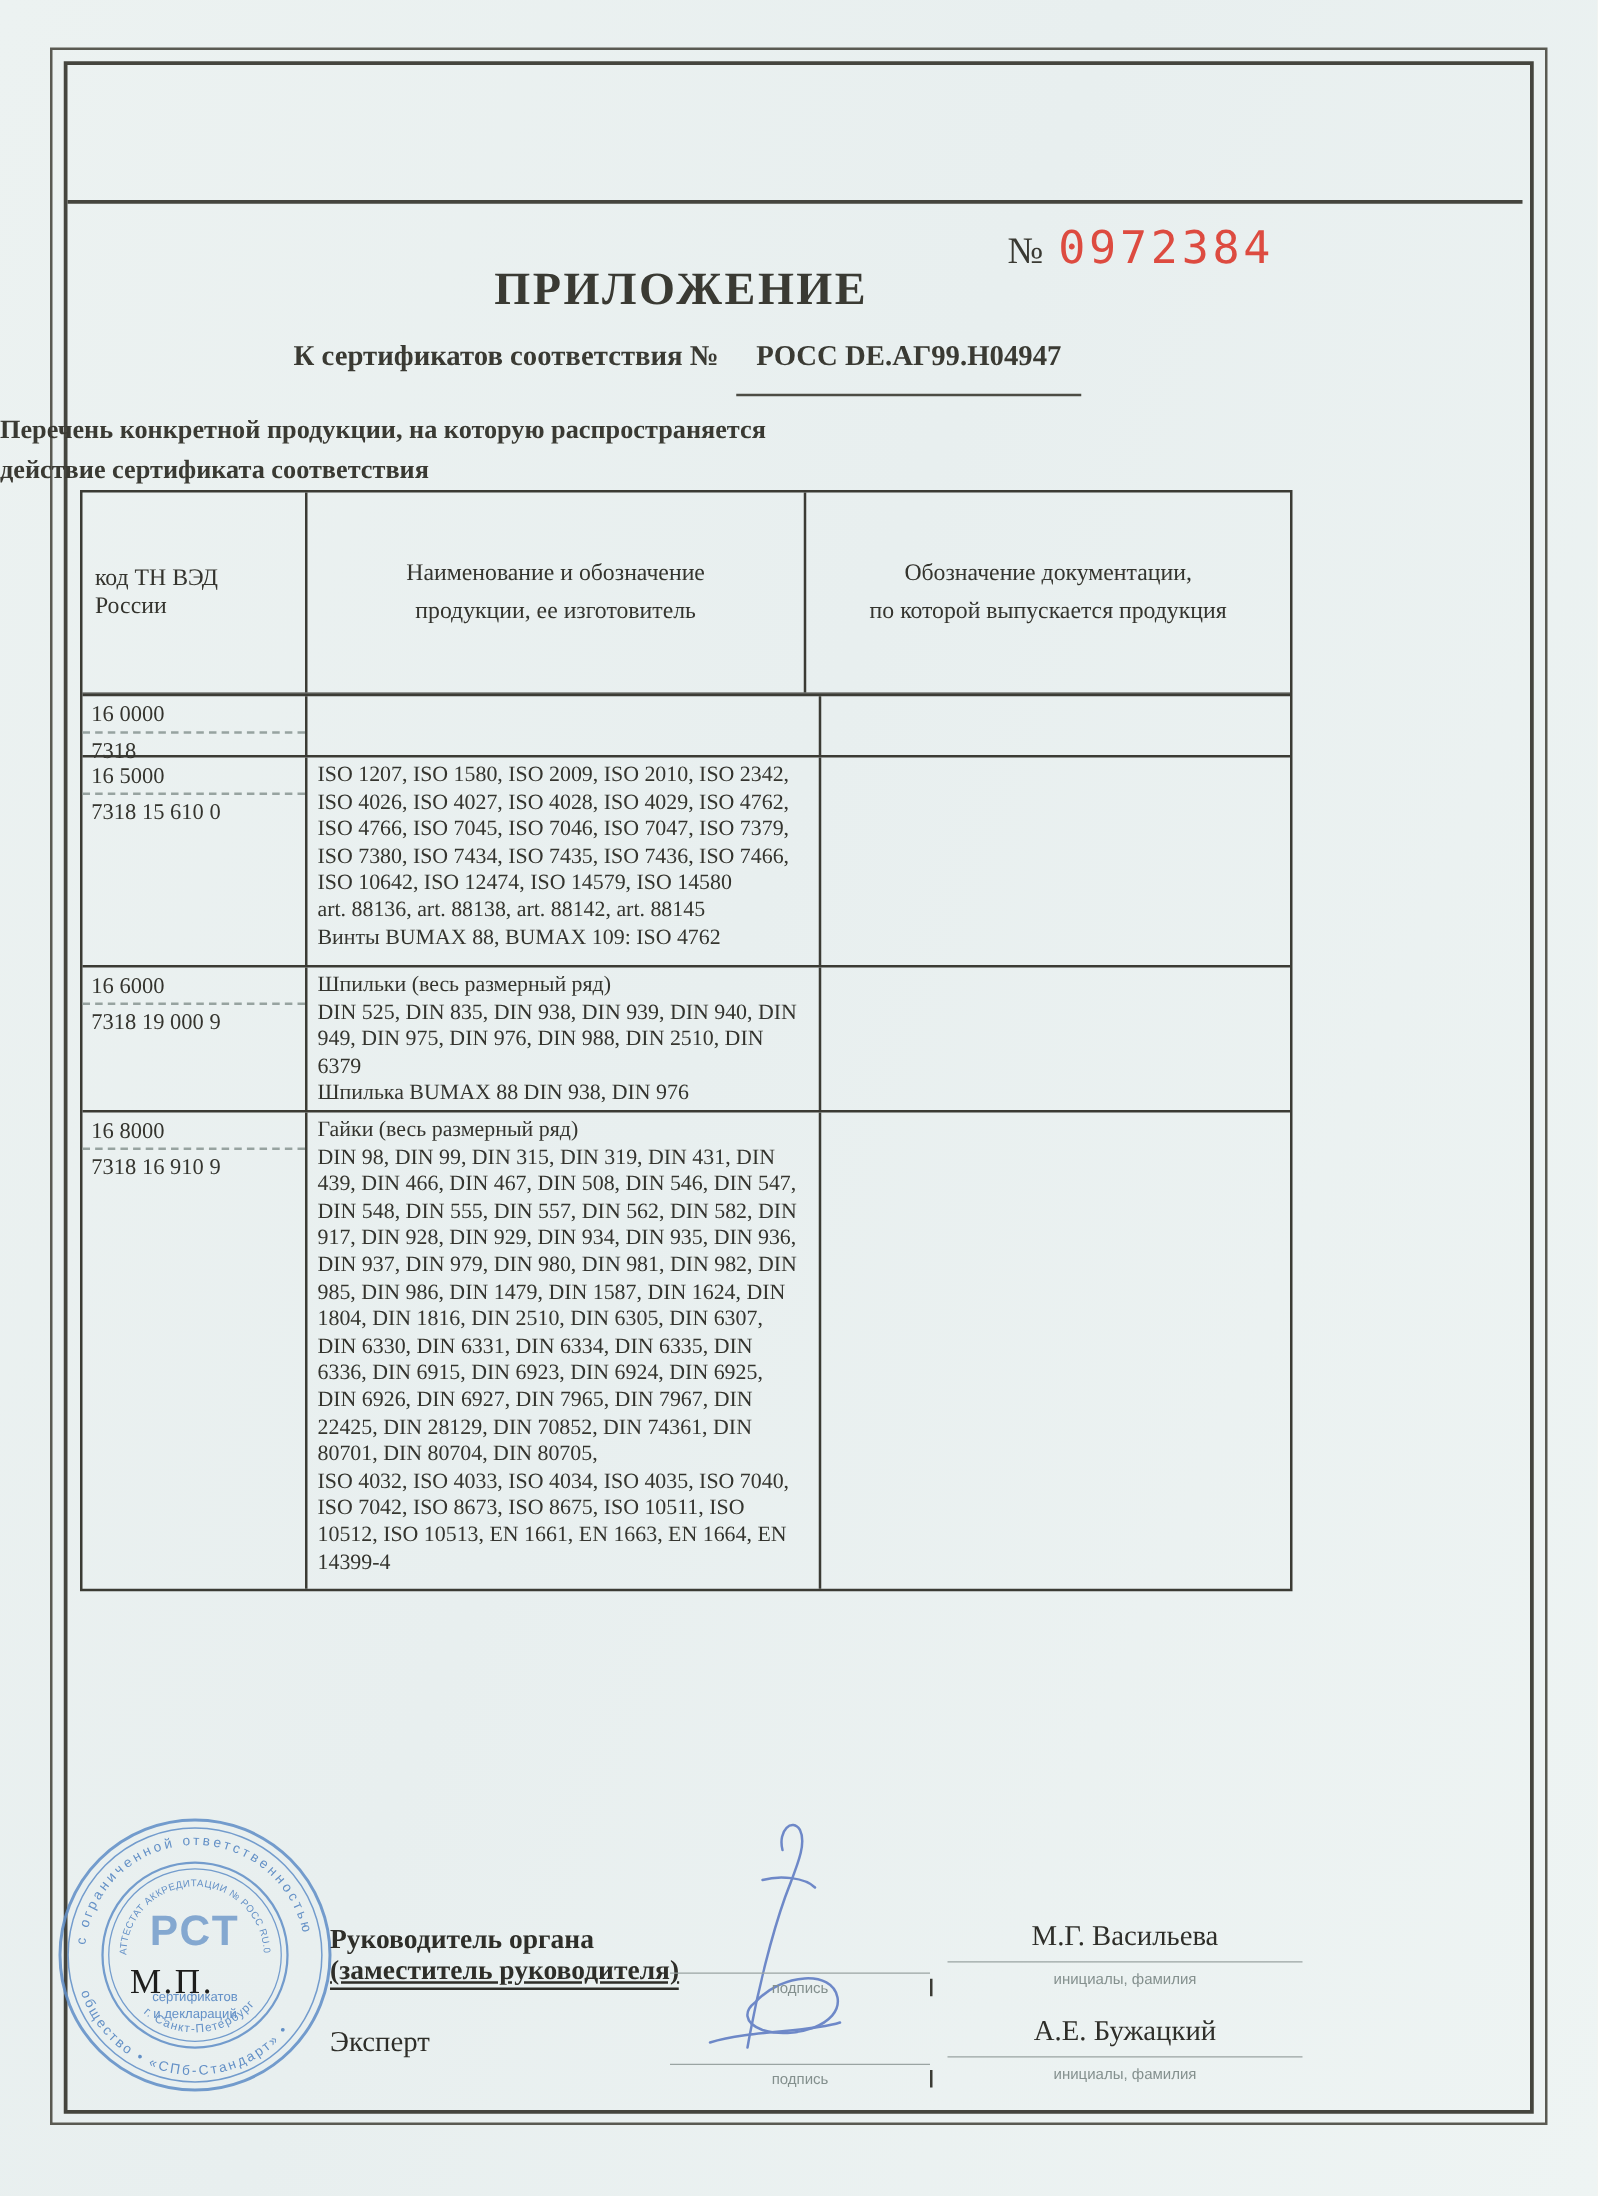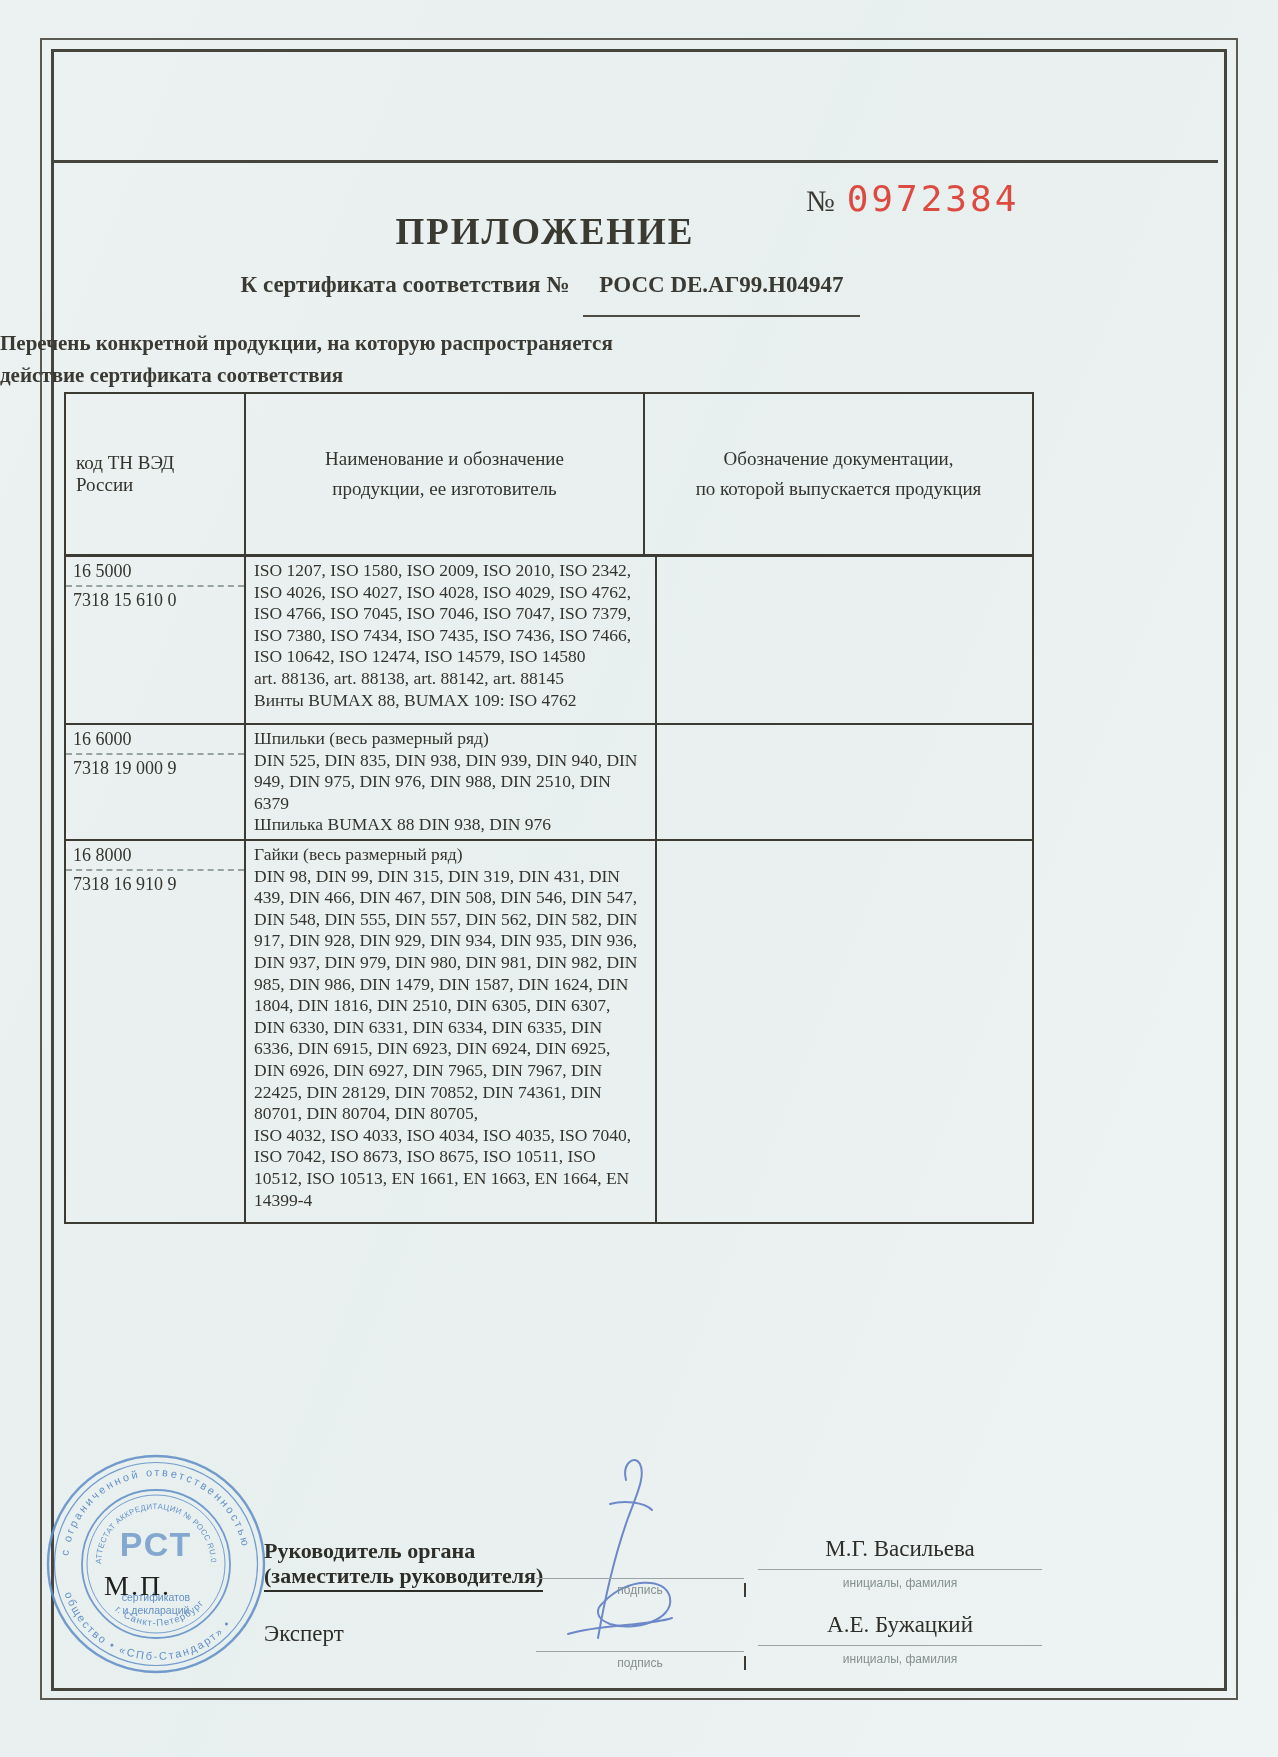--- a/index.html
+++ b/index.html
@@ -100,21 +100,21 @@
   .r4{height:381px;}
   
   .stamp-wrap{position:absolute;left:38px;top:1446px;width:236px;height:236px;}
   .mp-mark{
     position:absolute;left:104px;top:1570px;font-size:28px;color:#1e1e1c;
     letter-spacing:2px;
   }
   .role1a{position:absolute;left:264px;top:1538px;font-size:22px;font-weight:bold;color:#2e2e29;}
   .role1b{
     position:absolute;left:264px;top:1563px;font-size:22px;font-weight:bold;color:#2e2e29;
-    border-bottom:2.5px solid #2e2e29;padding-bottom:1px;
+    border-bottom:2.5px solid #2e2e29;padding-bottom:1px;text-decoration:underline;
   }
   .role2{position:absolute;left:264px;top:1621px;font-size:23px;font-weight:normal;color:#2e2e29;}
   .sigline{position:absolute;border-top:1.5px solid #9aa4a2;width:208px;}
   .sigline.s1{left:536px;top:1578px;}
   .sigline.s2{left:536px;top:1651px;}
   .smallcap{
     position:absolute;font-family:"Liberation Sans",sans-serif;font-size:12px;color:#84908e;
     text-align:center;width:208px;
   }
   .smallcap.c1{left:536px;top:1583px;}
@@ -149,37 +149,45 @@
   <div class="header-divider"></div>
 
   <div class="blank-no">
     <span class="nsign">№</span>
     <span class="digits">0972384</span>
   </div>
 
   <div class="doc-title">ПРИЛОЖЕНИЕ</div>
 
   <div class="cert-line">
-    <span>К сертификата соответствия №</span><span class="cert-no">РОСС DE.АГ99.Н04947</span>
+    <span>К сертификатов соответствия №</span><span class="cert-no">РОСС DE.АГ99.Н04947</span>
   </div>
 
   <div class="subtitle">Перечень конкретной продукции, на которую распространяется
 действие сертификата соответствия</div>
 
   <div class="ptable">
     <div class="trow thead-row first">
       <div class="c1 thead-c1">
         <div class="bot">код ТН ВЭД России</div>
       </div>
       <div class="c2 thead-center">Наименование и обозначение
 продукции, ее изготовитель</div>
       <div class="c3 thead-center">Обозначение документации,
 по которой выпускается продукция</div>
     </div>
 
+    <div class="trow r1">
+      <div class="c1 codecell">
+        <div class="okp">16 0000</div>
+        <div class="tnved">7318</div>
+      </div>
+      <div class="c2 namecell"></div>
+      <div class="c3 doccell"></div>
+    </div>
 
     <div class="trow r2">
       <div class="c1 codecell">
         <div class="okp">16 5000</div>
         <div class="tnved">7318 15 610 0</div>
       </div>
       <div class="c2 namecell">ISO 1207, ISO 1580, ISO 2009, ISO 2010, ISO 2342,
 ISO 4026, ISO 4027, ISO 4028, ISO 4029, ISO 4762,
 ISO 4766, ISO 7045, ISO 7046, ISO 7047, ISO 7379,
 ISO 7380, ISO 7434, ISO 7435, ISO 7436, ISO 7466,

